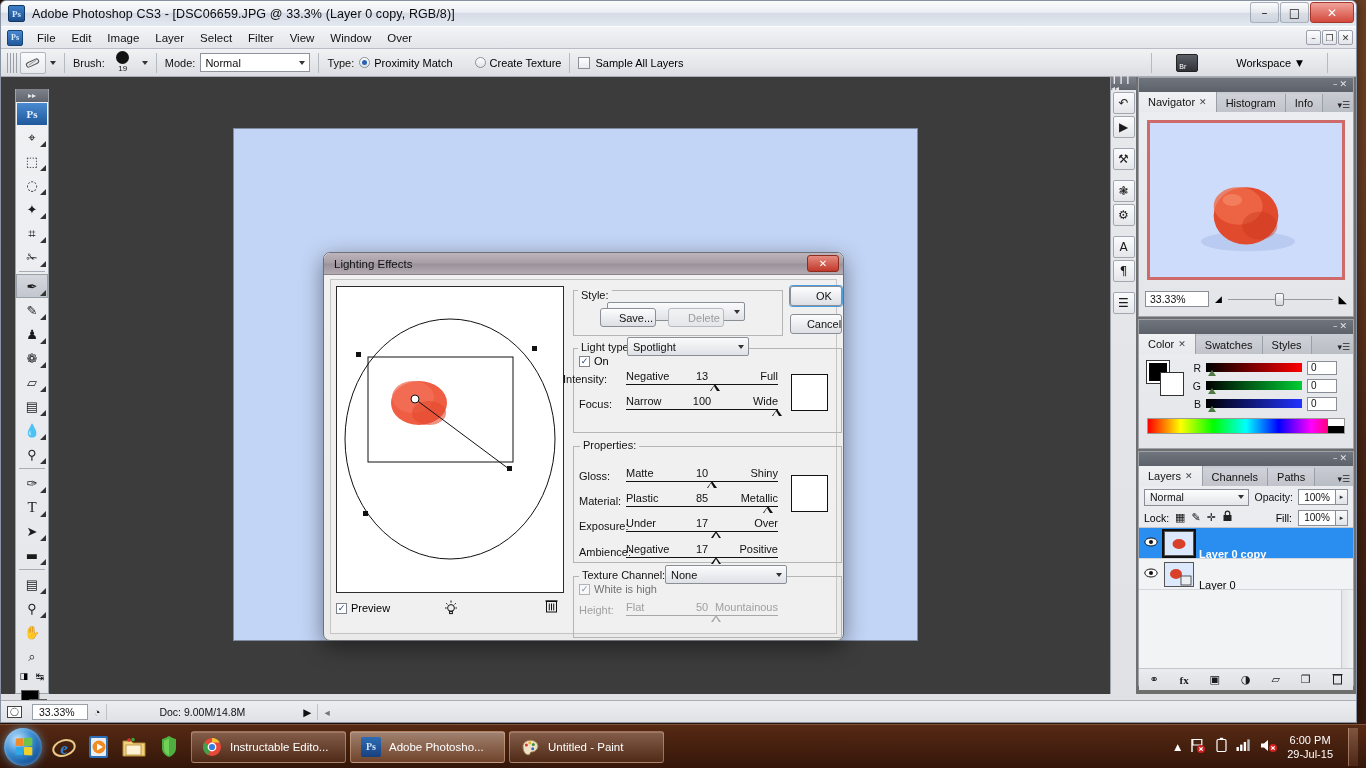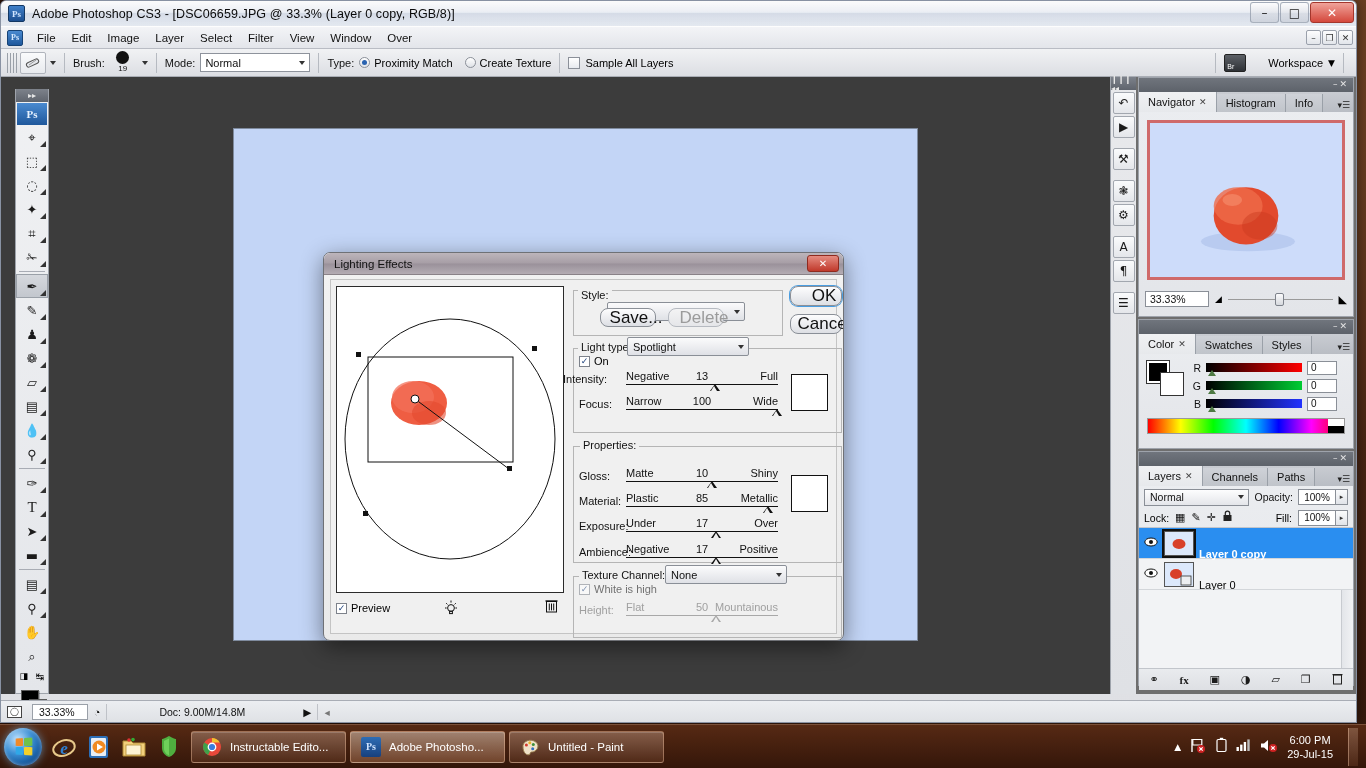--- a/index.html
+++ b/index.html
@@ -116,21 +116,21 @@
     border:1px solid #8b9099; background:linear-gradient(to bottom,#fff,#dfe2e7);
     display:inline-flex;align-items:center;justify-content:center;margin-right:4px;
   }
   .radio.on::after { content:""; width:5px;height:5px;border-radius:50%;background:#2a63b0; }
   .cbox {
     width:12px;height:12px;border:1px solid #8b9099;
     background:linear-gradient(to bottom,#fff,#e7eaef); margin-right:5px;
     display:inline-flex;align-items:center;justify-content:center;
     font-size:9px;color:#1a3f7a; font-family:"DejaVu Sans", sans-serif;
   }
-  .optbar-right { margin-left:auto; display:flex; align-items:center; gap:0; padding-right:4px; }
+  .optbar-right { margin-left:auto; display:flex; align-items:center; gap:16px; padding-right:20px; }
   .br-icon {
     width:22px;height:18px;border-radius:2px;position:relative;
     background:linear-gradient(to bottom,#5c6066,#2e3136);
     color:#fff;font-size:7px;display:flex;align-items:flex-end;justify-content:flex-start;
     padding:0 0 1px 2px; border:1px solid #222;
   }
 
   
   .workarea { position:absolute; left:0; top:76px; right:0; bottom:28px; background:#3c3c3c; }
 
@@ -223,24 +223,24 @@
   .grp { position:absolute; border:1px solid #b5b5b5; }
   .grp-lbl { position:absolute; background:#f0f0f0; padding:0 3px; font-size:11px; color:#111; top:-7px; left:7px; }
 
   .sel-box {
     height:19px; border:1px solid #8a8f97; border-radius:2px;
     background:linear-gradient(to bottom,#fbfbfc,#dfe1e6);
     display:flex; align-items:center; justify-content:space-between;
     padding:0 4px 0 5px; font-size:11px; color:#111;
   }
   .btn {
-    border:1px solid #8a8f97; border-radius:8px;
+    border:1px solid #8a8f97; border-radius:3px;
     background:linear-gradient(to bottom,#fdfdfe,#dddfe4);
     display:flex;align-items:center;justify-content:center;
-    font-size:17px; color:#111;padding-left:16px;
+    font-size:11px; color:#111;padding-left:16px;
   }
   .btn.dis { color:#9b9b9b; background:linear-gradient(to bottom,#f3f3f4,#e5e6e9); border-color:#b6bac1; }
   .btn.primary { box-shadow:0 0 0 1px #4a9de0; }
   .sl-row { position:absolute; width:152px; }
   .sl-row .l, .sl-row .r, .sl-row .v {
     position:absolute; top:0; font-size:11px; color:#111; white-space:nowrap;
   }
   .sl-row .l { left:0; }
   .sl-row .r { right:0; }
   .sl-row .v { left:50%; transform:translateX(-50%); }
@@ -450,21 +450,21 @@
       </div>
       <div style="margin-left:6px" class="mini-caret"></div>
       <div class="opt-sep"></div>
       <div class="opt-label">Mode:</div>
       <div class="opt-select" style="width:110px">
         <span>Normal</span>
         <span class="mini-caret"></span>
       </div>
       <div class="opt-sep"></div>
       <div class="opt-label">Type:</div>
-      <div style="display:flex;align-items:center;margin-right:12px">
+      <div style="display:flex;align-items:center;margin-right:22px">
         <span class="radio on"></span>
         <span style="font-size:11px">Proximity Match</span>
       </div>
       <div style="display:flex;align-items:center">
         <span class="radio"></span>
         <span style="font-size:11px">Create Texture</span>
       </div>
       <div class="opt-sep"></div>
       <div style="display:flex;align-items:center">
         <span class="cbox"></span>

